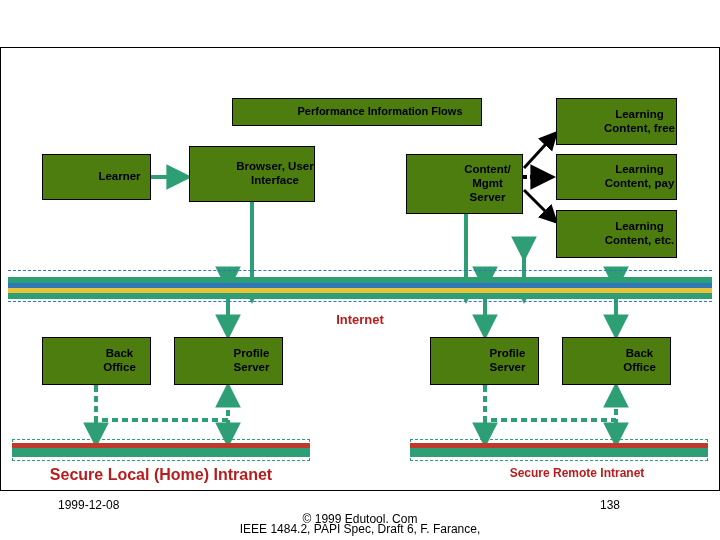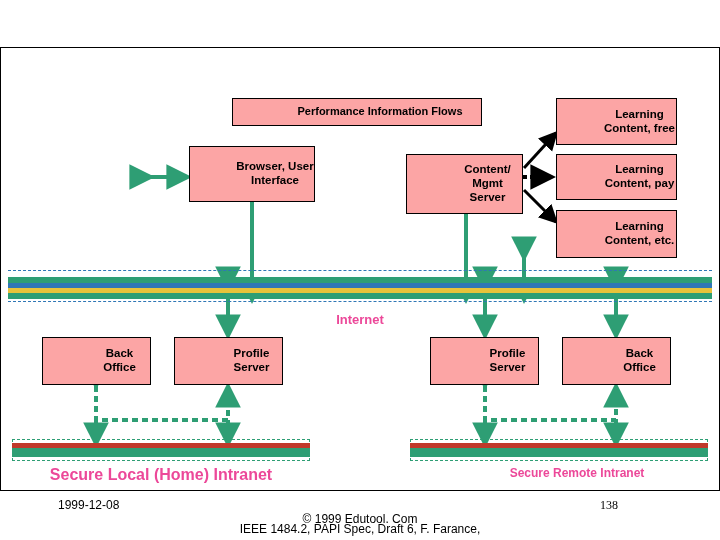--- a/index.html
+++ b/index.html
@@ -2,22 +2,22 @@
 <html><head>
 <meta charset="utf-8">
 <style>
   html,body{margin:0;padding:0;}
   body{width:720px;height:540px;background:#ffffff;font-family:"Liberation Sans",sans-serif;position:relative;overflow:hidden;}
   #stage{position:absolute;left:0;top:0;width:720px;height:540px;}
   .abs{position:absolute;box-sizing:border-box;}
   .title{font-size:20px;color:#000;text-align:center;width:720px;top:32px;left:0;}
   .hline{background:#000;height:1px;}
   .vline{background:#000;width:1px;}
-  .box{border:1px solid #000;background:#fca5a5;display:flex;align-items:center;justify-content:center;text-align:center;font-size:11.5px;font-weight:bold;color:#000;line-height:1.2;padding-left:46px;}
-  .plain{font-size:11px;font-weight:bold;color:#ec4899;text-align:center;}
+  .box{border:1px solid #000;background:#4d7c0f;display:flex;align-items:center;justify-content:center;text-align:center;font-size:11.5px;font-weight:bold;color:#000;line-height:1.2;padding-left:46px;}
+  .plain{font-size:11px;font-weight:bold;color:#b91c1c;text-align:center;}
   .footer{font-size:12px;color:#000;}
   svg{position:absolute;left:0;top:0;overflow:visible;}
 </style>
 </head>
 <body>
 
 <div id="stage">
 
 
   <div class="abs hline" style="left:0;top:47px;width:720px;"></div>
@@ -64,20 +64,23 @@
 
     <path d="M485,386 L485,420 L616,420 L616,386" stroke="#2e9e74" stroke-width="4" fill="none" stroke-dasharray="6,4" marker-start="url(#agrnd)" marker-end="url(#agrnd)"></path>
     <line x1="485" y1="420" x2="485" y2="444" stroke="#2e9e74" stroke-width="4" stroke-dasharray="6,4" marker-end="url(#agrnd)"></line>
     <line x1="616" y1="420" x2="616" y2="444" stroke="#2e9e74" stroke-width="4" stroke-dasharray="6,4" marker-end="url(#agrnd)"></line>
   </svg>
 
   <div class="abs box" style="left:232px;top:98px;width:250px;height:28px;">
     <span style="font-size:11px;">Performance Information Flows</span>
   </div>
 
+  <div class="abs box" style="left:42px;top:154px;width:109px;height:46px;">
+    <span>Learner</span>
+  </div>
 
   <div class="abs box" style="left:189px;top:146px;width:126px;height:56px;">
     <span style="white-space:pre-line;">Browser, User Interface</span>
   </div>
 
   <div class="abs box" style="left:406px;top:154px;width:117px;height:60px;">
     <span style="white-space:pre-line;">Content/
 Mgmt Server</span>
   </div>
 
@@ -129,15 +132,15 @@
   <div class="abs" style="left:410px;top:439px;width:298px;height:22px;border:1px dashed #2e9e74;"></div>
   <div class="abs" style="left:410px;top:443px;width:298px;height:5px;background:#c0392b;"></div>
   <div class="abs" style="left:410px;top:448px;width:298px;height:9px;background:#2e9e74;"></div>
 
   <div class="abs plain" style="left:12px;top:466px;width:298px;font-size:16px;">Secure Local (Home) Intranet</div>
   <div class="abs plain" style="left:428px;top:466px;width:298px;font-size:12px;">Secure Remote Intranet</div>
 
   <div class="abs footer" style="left:58px;top:498px;width:120px;text-align:left;">1999-12-08</div>
   <div class="abs footer" style="left:200px;top:522px;width:320px;text-align:center;">IEEE 1484.2, PAPI Spec, Draft 6, F. Farance,</div>
   <div class="abs footer" style="left:200px;top:512px;width:320px;text-align:center;">© 1999 Edutool. Com</div>
-  <div class="abs footer" style="left:600px;top:498px;width:60px;text-align:left;font-family:Liberation Serif, serif;">138</div>
+  <div class="abs footer" style="left:600px;top:498px;width:60px;text-align:left;">138</div>
 
 </div>
 
 </body></html>

